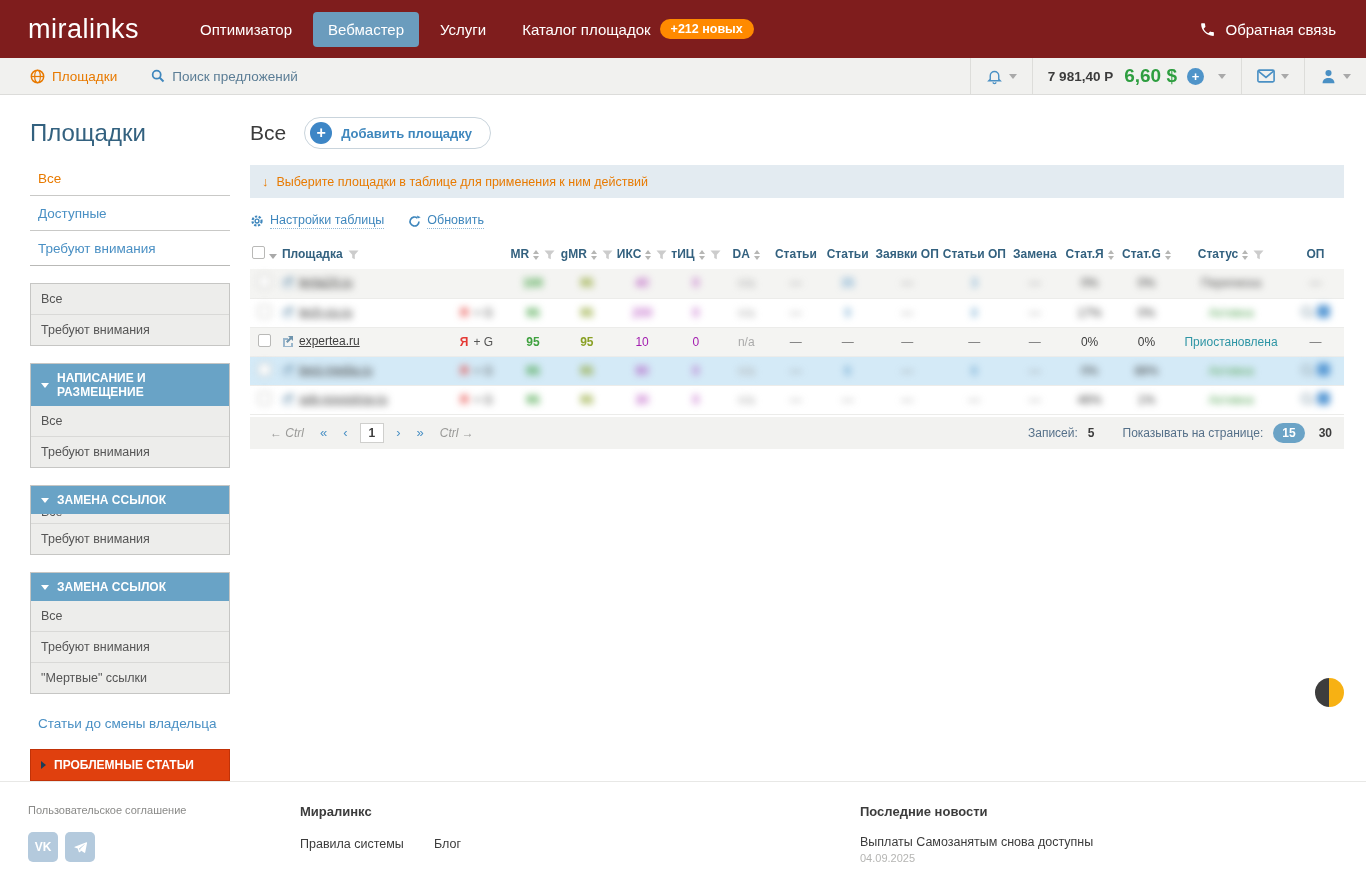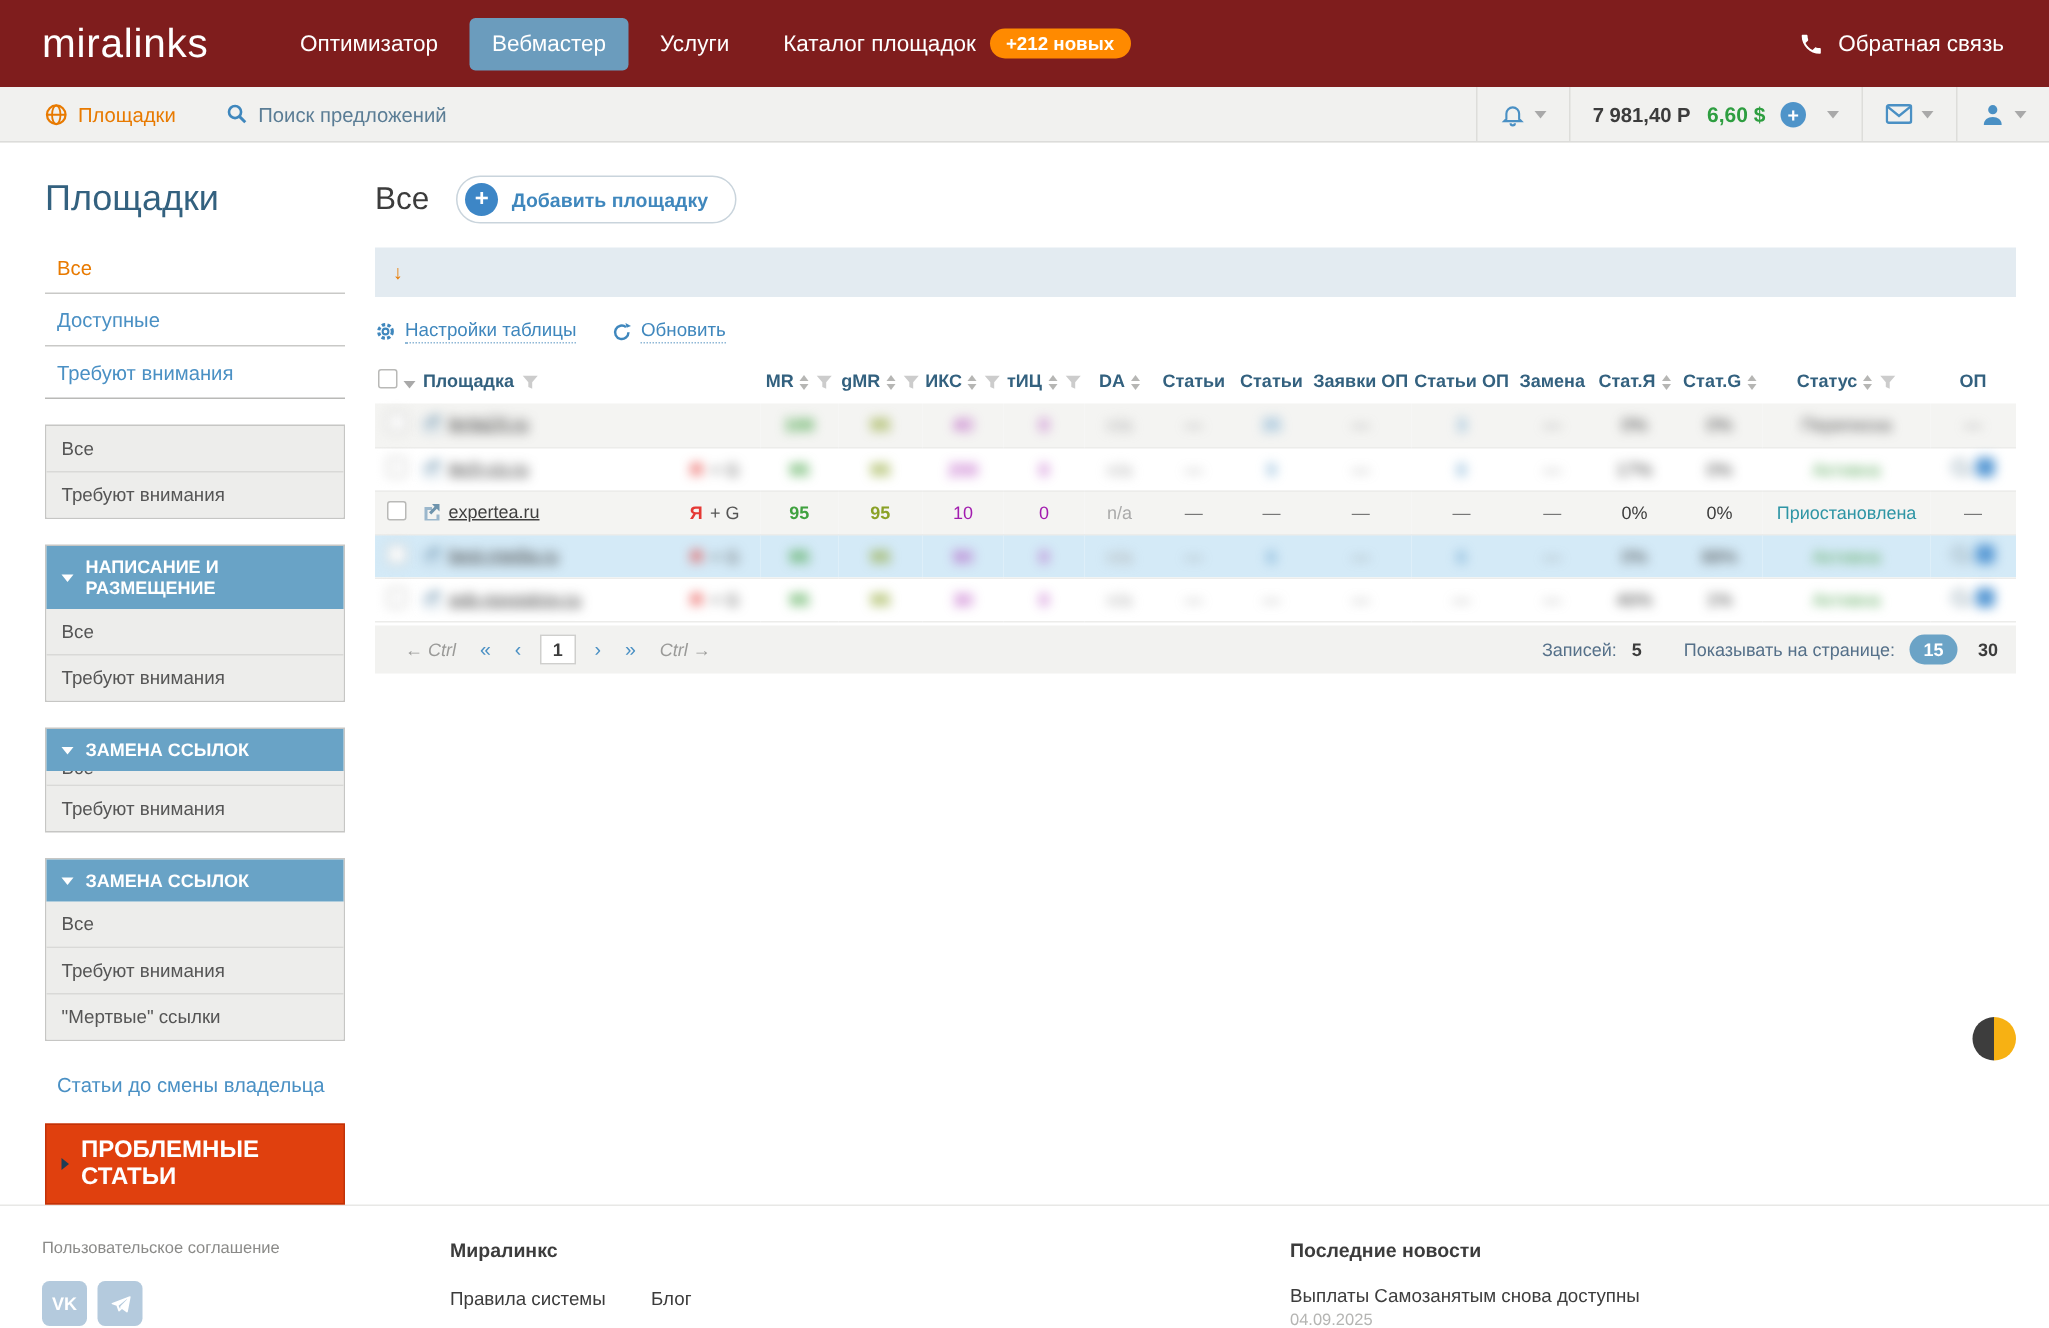--- a/index.html
+++ b/index.html
@@ -18,38 +18,38 @@
   .nav-right { margin-left:auto; margin-right:30px; display:flex; align-items:center; gap:9px; font-size:15px; cursor:pointer; }
   
   .subbar { height:37px; background:#f1f1ef; border-bottom:1px solid #dcdcda; display:flex; align-items:stretch; font-size:13.5px; }
   .subbar-left { display:flex; align-items:center; gap:34px; margin-left:30px; }
   .sub-link { display:flex; align-items:center; gap:7px; cursor:pointer; color:#5b7d95; }
   .sub-link.platforms { color:#e87a00; }
   .subbar-right { margin-left:auto; display:flex; align-items:stretch; }
   .sub-seg { display:flex; align-items:center; gap:6px; padding:0 15px; border-left:1px solid #ddddda; cursor:pointer; }
   .caret { width:0; height:0; border-left:4px solid transparent; border-right:4px solid transparent; border-top:5px solid #a9a9a9; display:inline-block; }
   .bal-rub { color:#3c3c3c; font-weight:bold; font-size:13.5px; }
-  .bal-usd { color:#2e9e40; font-weight:bold; font-size:14px; margin-left:5px; }
+  .bal-usd { color:#2e9e40; font-weight:bold; font-size:19px; margin-left:5px; }
   .plus-circle { width:17px; height:17px; border-radius:50%; background:#4f94c9; color:#fff; font-size:13px; font-weight:bold; display:inline-flex; align-items:center; justify-content:center; line-height:1; margin-left:4px; }
   
   .layout { display:flex; min-height:659px; align-items:flex-start; }
   .sidebar { width:230px; flex:0 0 230px; padding:0 0 0 30px; }
   .side-title { font-size:24px; color:#33617f; font-weight:400; margin:24px 0 14px 0; }
   .side-link { font-size:13.5px; color:#4a90c4; padding:10px 0 9px 8px; border-bottom:1px solid #c9c9c7; cursor:pointer; }
   .side-link.active { color:#e87a00; }
   .side-link.last { border-bottom-color:#b9b9b7; }
   .section { margin-top:17px; border:1px solid #c6c6c4; }
   .section-head { background:#69a3c6; color:#fff; font-size:12px; font-weight:bold; padding:7px 10px; display:flex; align-items:center; gap:8px; cursor:pointer; position:relative; z-index:2; }
   .tri-down-w { width:0; height:0; border-left:4px solid transparent; border-right:4px solid transparent; border-top:5px solid #fff; }
   .tri-right-b { width:0; height:0; border-top:4px solid transparent; border-bottom:4px solid transparent; border-left:5px solid #1d3d55; }
   .section-item { background:#ededeb; padding:8px 10px; font-size:12.5px; color:#555; border-top:1px solid #d9d9d7; cursor:pointer; }
   .section-item.clipped { height:9px; padding-top:0; padding-bottom:0; overflow:hidden; }
   .section-item.clipped span { display:block; margin-top:-9px; }
   .articles-link { color:#4a90c4; font-size:13.5px; margin:22px 0 18px 8px; cursor:pointer; }
-  .problem-head { background:#e0400e; color:#fff; font-size:16px; font-weight:bold; padding:8px 10px; display:flex; align-items:center; gap:8px; border:1px solid #c13208; cursor:pointer; }
+  .problem-head { background:#e0400e; color:#fff; font-size:12px; font-weight:bold; padding:8px 10px; display:flex; align-items:center; gap:8px; border:1px solid #c13208; cursor:pointer; }
   
   .main { flex:1; padding:22px 22px 0 20px; min-width:0; }
   .main-head { display:flex; align-items:center; gap:18px; }
   .page-title { font-size:21px; color:#3c3c3c; font-weight:400; }
   .add-btn { display:flex; align-items:center; gap:9px; background:#fff; border:1px solid #c9d4dc; border-radius:17px; padding:4px 18px 4px 5px; color:#3f87bd; font-weight:bold; font-size:13px; cursor:pointer; }
   .add-plus { width:22px; height:22px; border-radius:50%; background:#3d86c6; color:#fff; font-size:16px; display:flex; align-items:center; justify-content:center; line-height:1; }
   .notice { margin-top:16px; background:#e3ebf1; color:#e87a00; font-size:12.5px; padding:9px 12px; display:flex; align-items:center; gap:8px; }
   .toolbar { margin-top:15px; display:flex; gap:24px; align-items:center; font-size:12.5px; }
   .tool-link { color:#3f87bd; display:flex; align-items:center; gap:6px; cursor:pointer; }
   .tool-link .lbl { border-bottom:1px dotted #8fb8d6; padding-bottom:1px; }
@@ -261,20 +261,21 @@
     <div class="main-head">
       <div class="page-title">Все</div>
       <div class="add-btn">
         <span class="add-plus">+</span>
         <span>Добавить площадку</span>
       </div>
     </div>
 
     <div class="notice">
       <span style="font-size:13px">↓</span>
+      <span>Выберите площадки в таблице для применения к ним действий</span>
     </div>
 
     <div class="toolbar">
       <div class="tool-link">
         <span class="icon">
           <svg width="14" height="14" viewBox="0 0 16 16">
               <circle cx="8" cy="8" r="5.2" fill="none" stroke="#3f87bd" stroke-width="2.4" stroke-dasharray="2.6 1.7"></circle>
               <circle cx="8" cy="8" r="2.2" fill="none" stroke="#3f87bd" stroke-width="1.6"></circle>
             </svg>
         </span>

